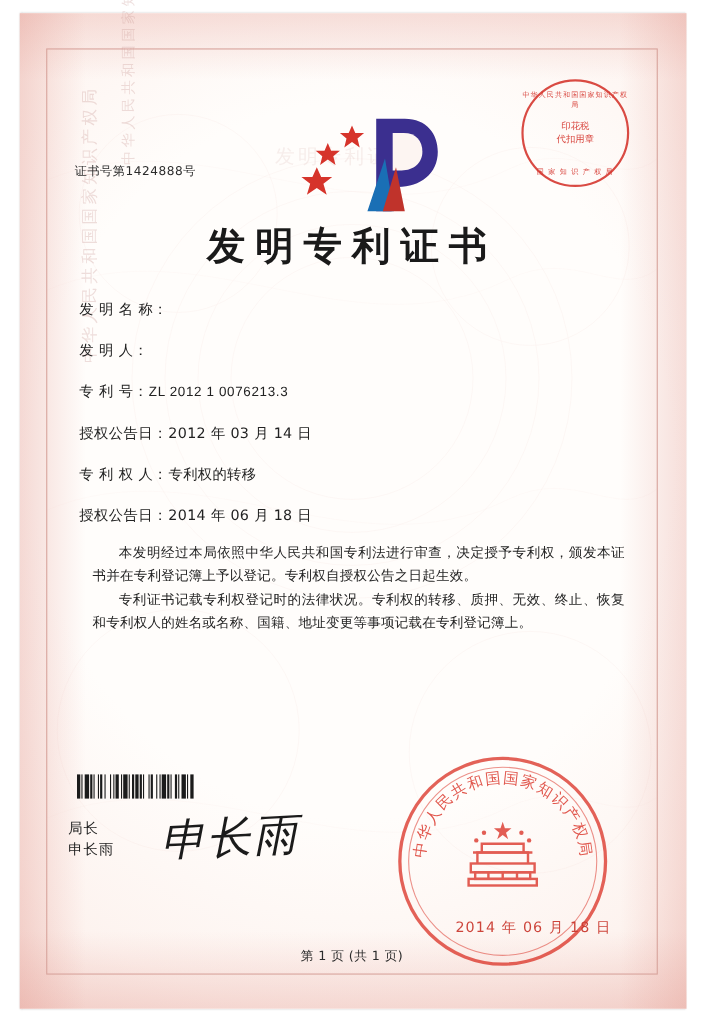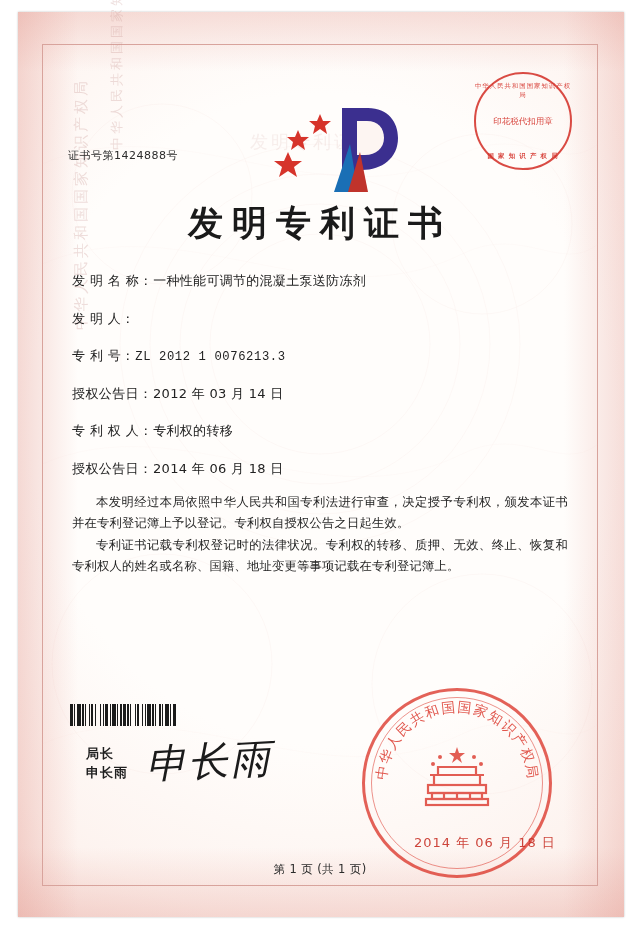--- a/index.html
+++ b/index.html
@@ -121,20 +121,21 @@
     position: absolute;
     inset: 0;
     border: 2.2px solid #d4322a;
     border-radius: 50%;
     opacity: 0.88;
   }
   .seal-inner-text {
     position: absolute;
     left: 0; top: 0; right: 0; bottom: 0;
     display: flex;
+    flex-direction: column;
     align-items: center;
     justify-content: center;
     color: #d4322a;
     font-size: 8.5px;
     line-height: 12px;
     opacity: 0.92;
     font-family: "DejaVu Sans", sans-serif;
   }
   .seal-arc-top, .seal-arc-bottom {
     position: absolute;
@@ -163,35 +164,35 @@
     color: #222;
   }
   .field-label {
     white-space: nowrap;
     letter-spacing: 0.4px;
   }
   .field-colon { margin: 0 1px 0 0; }
   .field-value {
     letter-spacing: 0.3px;
   }
-  .field-value.mono { font-family: Liberation Mono, monospace; font-size: 12.2px; letter-spacing: 0.6px;}
+  .field-value.mono { font-family: Liberation Sans, sans-serif; font-size: 12.2px; letter-spacing: 0.6px;}
 
   
   .paras {
     position: absolute;
     left: 30px;
     top: 448px;
     width: 496px;
     font-size: 12.3px;
     line-height: 21px;
     color: #242424;
     text-align: justify;
   }
   .paras p {
-    margin: 0 0 1px 0;
+    margin: 0 0 1px 12px;
     text-indent: 24px;
     letter-spacing: 0.2px;
   }
 
   
   .barcode {
     position: absolute;
     left: 28px;
     top: 660px;
     width: 186px;
@@ -202,27 +203,26 @@
   }
   .barcode i {
     display: block;
     background: #1b1b1b;
     height: 100%;
   }
 
   
   .sig-label {
     position: absolute;
-    left: 44px;
+    left: 20px;
     top: 700px;
     font-size: 13px;
     color: #1f1f1f;
     letter-spacing: 1px;
     line-height: 19px;
-    font-weight: bold;
   }
   .sig-hand {
     position: absolute;
     left: 104px;
     top: 690px;
     font-size: 40px;
     color: #1b1b1b;
     font-family: "DejaVu Serif", serif;
     font-style: italic;
     letter-spacing: 2px;
@@ -343,30 +343,29 @@
       </svg>
     </div>
 
     <div class="seal-top">
       <div class="seal-circle"></div>
       <div class="seal-arc-top" style="font-size:6.4px;">中华人民共和国国家知识产权局</div>
       <div class="seal-inner-text">
         <span>印花税</span>
         <span>代扣用章</span>
       </div>
-      <div class="seal-arc-bottom" style="font-size:6.4px;font-weight:bold;">国 家 知 识 产 权 局</div>
+      <div class="seal-arc-bottom" style="font-size:6.4px;">国 家 知 识 产 权 局</div>
     </div>
 
     <div class="main-title">发明专利证书</div>
 
     <div class="fields">
       <div class="field-row">
         <span class="field-label">发 明 名 称</span>
         <span class="field-colon">：</span>
-        <span class="field-value">一种性能可调节的混凝土泵送防冻剂</span>
       </div>
       <div class="field-row">
         <span class="field-label">发 明 人</span>
         <span class="field-colon">：</span>
       </div>
       <div class="field-row">
         <span class="field-label">专 利 号</span>
         <span class="field-colon">：</span>
         <span class="field-value mono">ZL 2012 1 0076213.3</span>
       </div>

